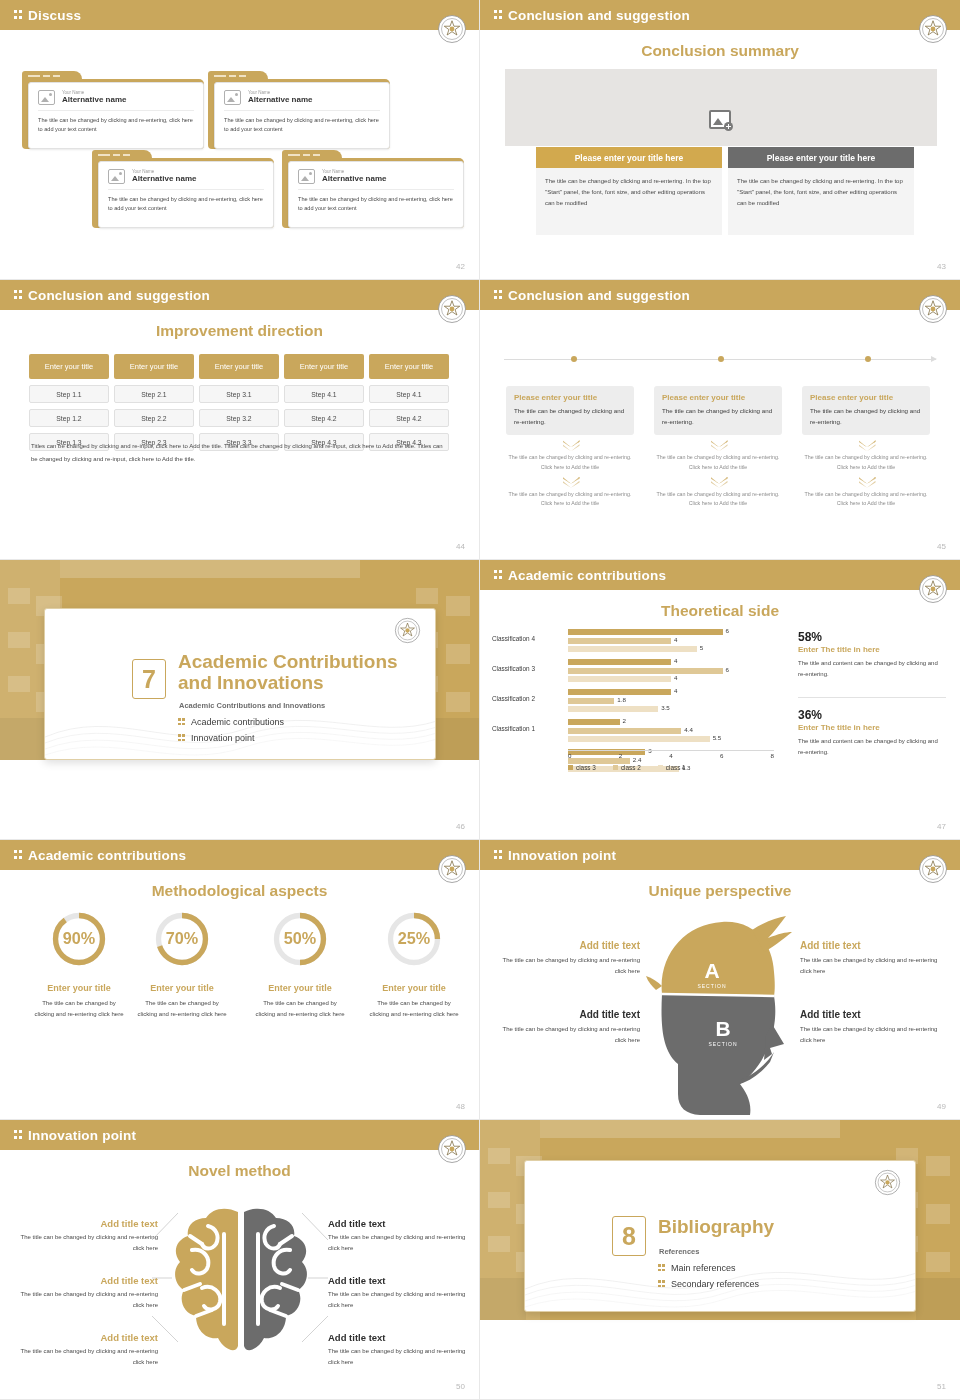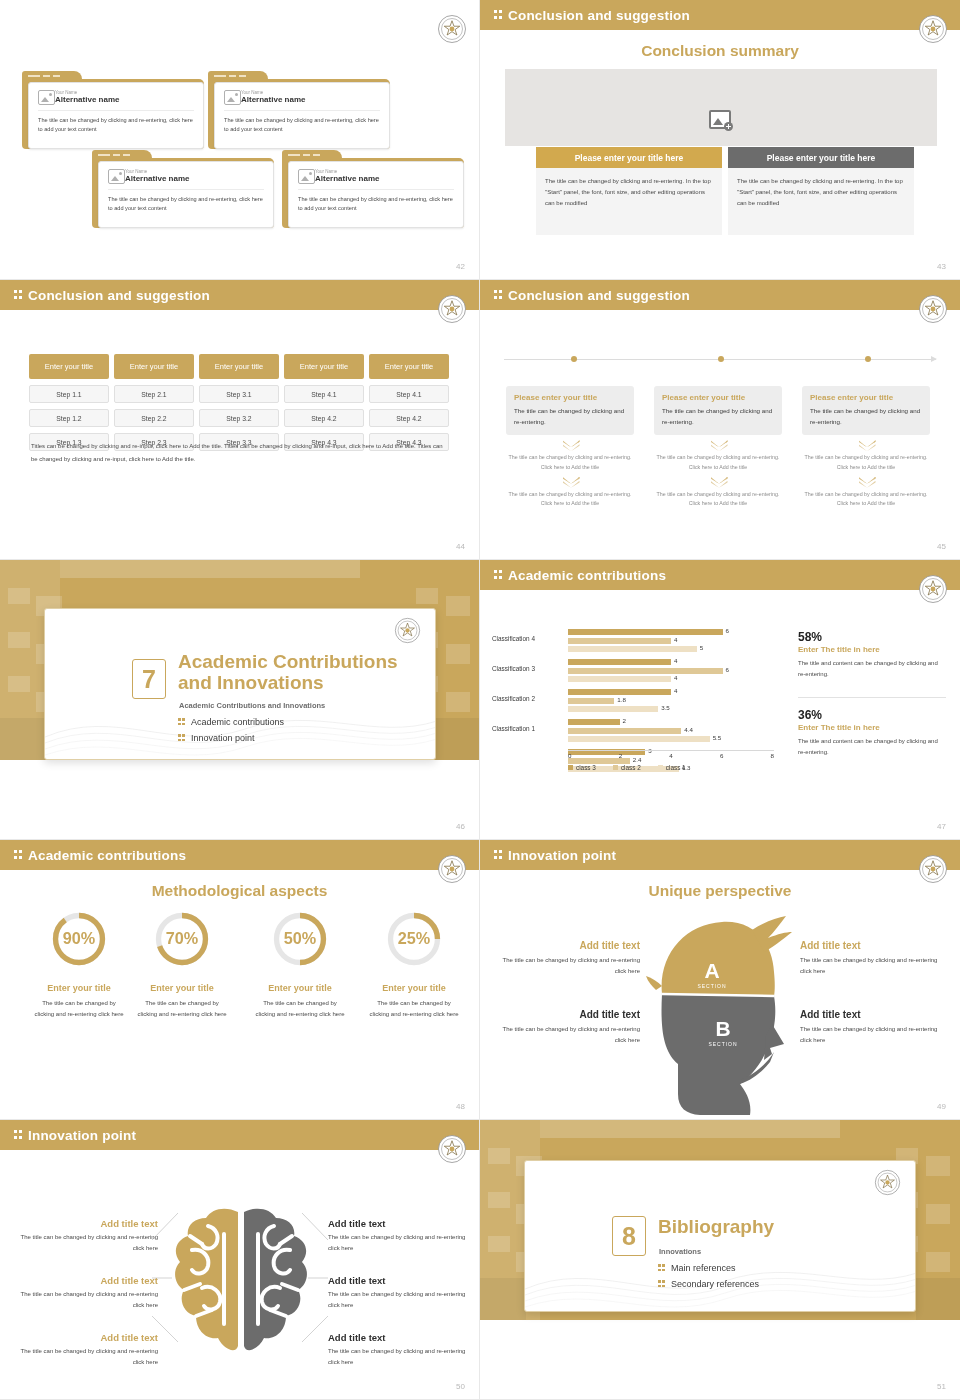--- a/index.html
+++ b/index.html
@@ -84,21 +84,21 @@
   .folder .body {
     position: absolute; top: 8px; left: 0; width: 182px; height: 70px;
     background: #c9a75c; border-radius: 0 5px 4px 4px;
   }
   .folder .card {
     position: absolute; top: 11px; left: 6px; width: 176px; height: 67px;
     background: #ffffff; border: 1px solid #e2e2e2; border-radius: 3px;
     box-shadow: 0 1px 2px rgba(0,0,0,.09);
     padding: 7px 9px;
   }
-  .folder .row { display: flex; align-items: center; }
+  .folder .row { display: flex; align-items: center; gap: 7px; }
   .pic-ico {
     width: 17px; height: 15px; border: 1.4px solid #b0b0b0; border-radius: 2px;
     position: relative; flex: none; background: #fff;
   }
   .pic-ico:before {
     content:''; position: absolute; left: 2px; bottom: 2px;
     border-left: 4px solid transparent; border-right: 4px solid transparent;
     border-bottom: 5px solid #b0b0b0;
   }
   .pic-ico:after {
@@ -307,20 +307,29 @@
   .bcol .d { font-size: 6px; color: #4a4a4a; line-height: 1.9; margin-top: 3px; }
   .bcol.lt { text-align: right; }
   .bcol.rt { text-align: left; }
 </style>
 </head>
 <body>
 
 <div class="deck">
 
   <div class="slide">
+    <div class="hdr">
+      <span class="dots">
+          <i></i>
+          <i></i>
+          <i></i>
+          <i></i>
+        </span>
+      <span class="htitle">Discuss</span>
+    </div>
     <svg class="seal" viewBox="0 0 40 40">
       <circle cx="20" cy="20" r="18" fill="#fff" stroke="#8a8a8a" stroke-width="1"></circle>
       <circle cx="20" cy="20" r="14" fill="none" stroke="#8a8a8a" stroke-width=".7"></circle>
       <polygon points="20,9 22.6,16.3 30.3,16.3 24.1,20.8 26.5,28 20,23.6 13.5,28 15.9,20.8 9.7,16.3 17.4,16.3" fill="none" stroke="#7c6a3e" stroke-width="1"></polygon>
       <circle cx="20" cy="20" r="3.2" fill="#c9a75c"></circle>
     </svg>
 
     <div class="folder" style="left:22px; top:71px;">
       <div class="body"></div>
       <div class="tab">
@@ -448,20 +457,21 @@
           <i></i>
         </span>
       <span class="htitle">Conclusion and suggestion</span>
     </div>
     <svg class="seal" viewBox="0 0 40 40">
       <circle cx="20" cy="20" r="18" fill="#fff" stroke="#8a8a8a" stroke-width="1"></circle>
       <circle cx="20" cy="20" r="14" fill="none" stroke="#8a8a8a" stroke-width=".7"></circle>
       <polygon points="20,9 22.6,16.3 30.3,16.3 24.1,20.8 26.5,28 20,23.6 13.5,28 15.9,20.8 9.7,16.3 17.4,16.3" fill="none" stroke="#7c6a3e" stroke-width="1"></polygon>
       <circle cx="20" cy="20" r="3.2" fill="#c9a75c"></circle>
     </svg>
+    <div class="subtitle">Improvement direction</div>
 
     <div class="stepcol" style="left:29px; top:74px;">
       <div class="hd">Enter your title</div>
       <div class="cell">Step 1.1</div>
       <div class="cell">Step 1.2</div>
       <div class="cell">Step 1.3</div>
     </div>
     <div class="stepcol" style="left:114px; top:74px;">
       <div class="hd">Enter your title</div>
       <div class="cell">Step 2.1</div>
@@ -624,20 +634,21 @@
           <i></i>
         </span>
       <span class="htitle">Academic contributions</span>
     </div>
     <svg class="seal" viewBox="0 0 40 40">
       <circle cx="20" cy="20" r="18" fill="#fff" stroke="#8a8a8a" stroke-width="1"></circle>
       <circle cx="20" cy="20" r="14" fill="none" stroke="#8a8a8a" stroke-width=".7"></circle>
       <polygon points="20,9 22.6,16.3 30.3,16.3 24.1,20.8 26.5,28 20,23.6 13.5,28 15.9,20.8 9.7,16.3 17.4,16.3" fill="none" stroke="#7c6a3e" stroke-width="1"></polygon>
       <circle cx="20" cy="20" r="3.2" fill="#c9a75c"></circle>
     </svg>
+    <div class="subtitle">Theoretical side</div>
 
     <div class="chart">
 
       <div class="cat-row">
         <div class="cat-lbl">Classification 4</div>
         <div class="bars">
           <div class="bar c3" style="width:75.0%">
               <span>6</span>
             </div>
           <div class="bar c2" style="width:50.0%">
@@ -876,20 +887,21 @@
           <i></i>
         </span>
       <span class="htitle">Innovation point</span>
     </div>
     <svg class="seal" viewBox="0 0 40 40">
       <circle cx="20" cy="20" r="18" fill="#fff" stroke="#8a8a8a" stroke-width="1"></circle>
       <circle cx="20" cy="20" r="14" fill="none" stroke="#8a8a8a" stroke-width=".7"></circle>
       <polygon points="20,9 22.6,16.3 30.3,16.3 24.1,20.8 26.5,28 20,23.6 13.5,28 15.9,20.8 9.7,16.3 17.4,16.3" fill="none" stroke="#7c6a3e" stroke-width="1"></polygon>
       <circle cx="20" cy="20" r="3.2" fill="#c9a75c"></circle>
     </svg>
+    <div class="subtitle">Novel method</div>
 
     <svg style="position:absolute;left:0;top:0;width:480px;height:280px;">
       <line x1="152" y1="120" x2="178" y2="93" stroke="#b6b6b6" stroke-width=".6"></line>
       <line x1="152" y1="158" x2="172" y2="158" stroke="#b6b6b6" stroke-width=".6"></line>
       <line x1="152" y1="196" x2="178" y2="222" stroke="#b6b6b6" stroke-width=".6"></line>
       <line x1="328" y1="120" x2="302" y2="93" stroke="#b6b6b6" stroke-width=".6"></line>
       <line x1="328" y1="158" x2="308" y2="158" stroke="#b6b6b6" stroke-width=".6"></line>
       <line x1="328" y1="196" x2="302" y2="222" stroke="#b6b6b6" stroke-width=".6"></line>
     </svg>
 
@@ -981,21 +993,21 @@
         <circle cx="20" cy="20" r="18" fill="#fff" stroke="#8a8a8a" stroke-width="1"></circle>
         <circle cx="20" cy="20" r="14" fill="none" stroke="#8a8a8a" stroke-width=".7"></circle>
         <polygon points="20,9 22.6,16.3 30.3,16.3 24.1,20.8 26.5,28 20,23.6 13.5,28 15.9,20.8 9.7,16.3 17.4,16.3" fill="none" stroke="#7c6a3e" stroke-width="1"></polygon>
         <circle cx="20" cy="20" r="3.2" fill="#c9a75c"></circle>
       </svg>
 
       <div class="dv-num" style="top:55px;">8</div>
       <div class="dv-h1 one" style="top:56px;">
         <span>Bibliography</span>
       </div>
-      <div class="dv-sub" style="top:86px;">Innovations</div>
+      <div class="dv-sub" style="top:86px;">References</div>
       <div class="dv-list" style="top:101px;">
         <div class="li">
           <span class="bdots">
               <i></i>
               <i></i>
               <i></i>
               <i></i>
             </span>
           <span>Main references</span>
         </div>

